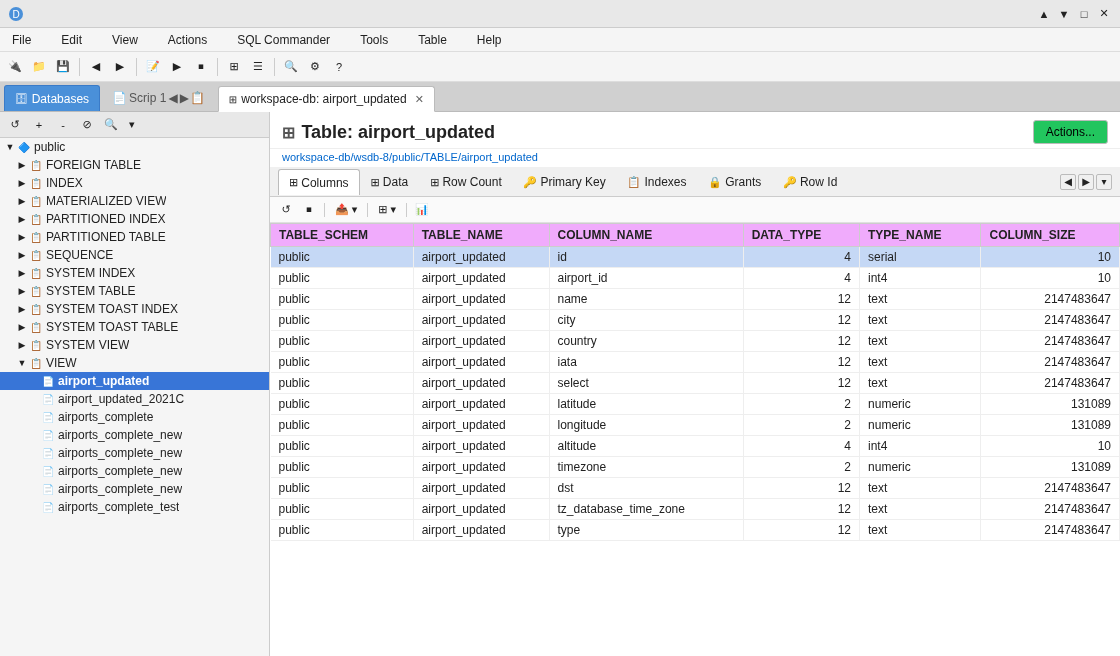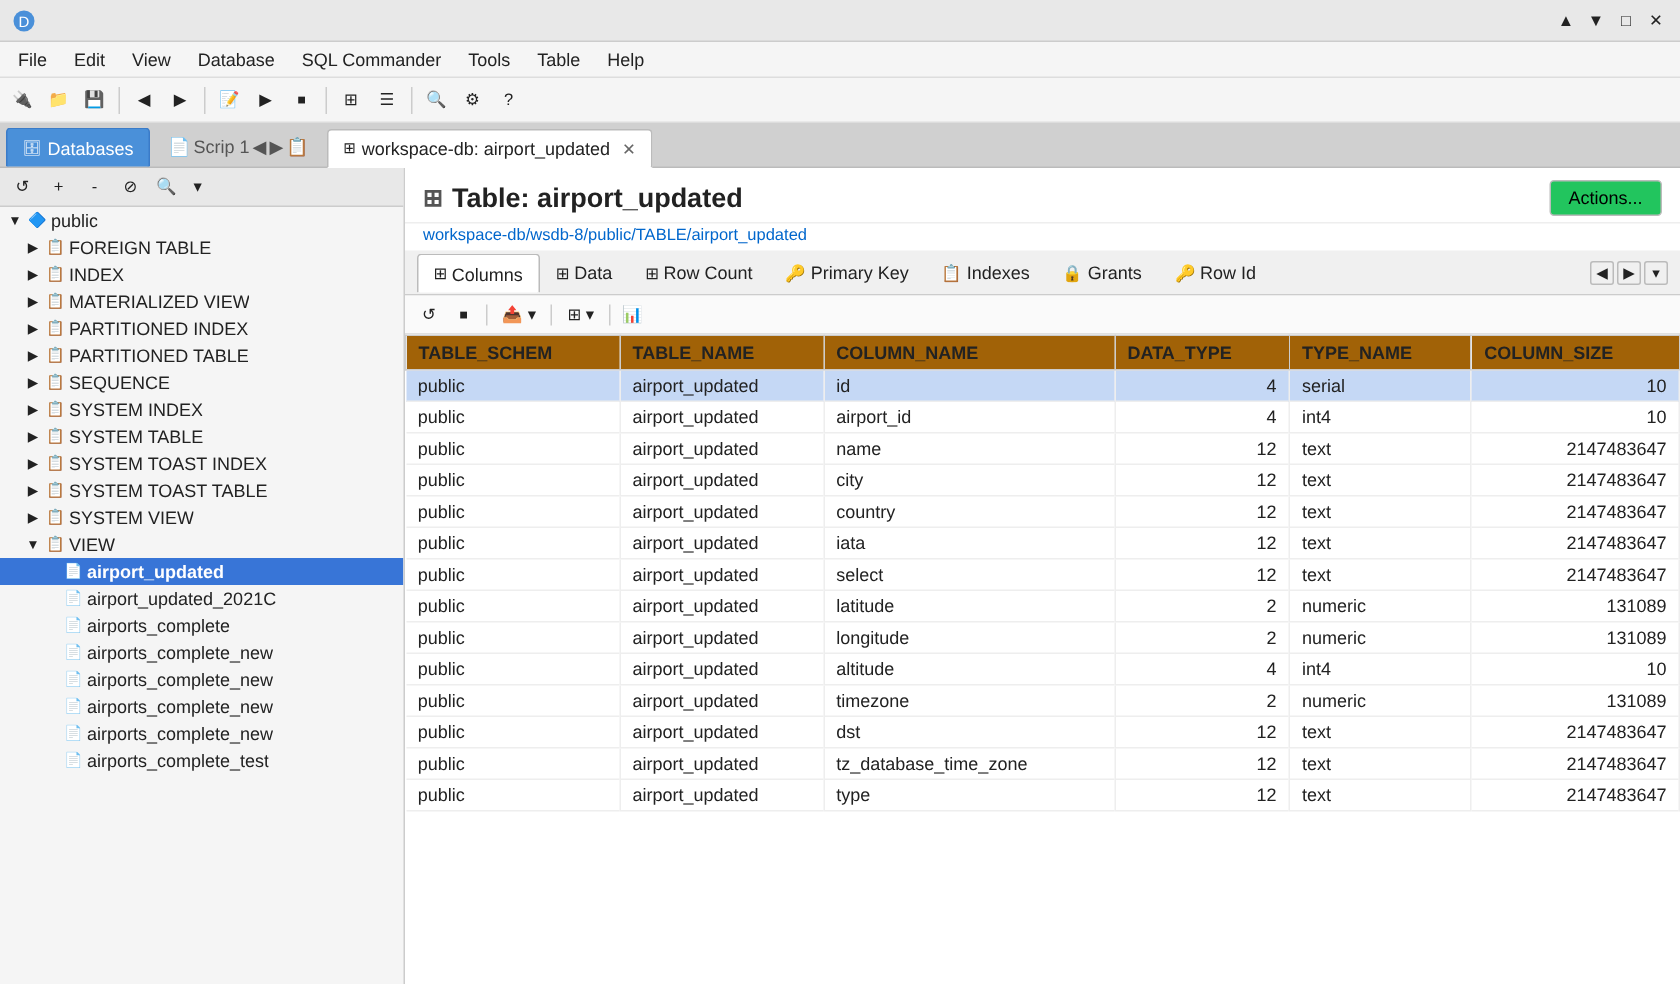--- a/index.html
+++ b/index.html
@@ -6,21 +6,21 @@
     body { font-family: 'Segoe UI', Arial, sans-serif; font-size: 12px; background: #f0f0f0; color: #222; overflow: hidden; width: 1120px; height: 656px; }
 
     
     #titlebar { background: #e8e8e8; height: 28px; display: flex; align-items: center; justify-content: space-between; padding: 0 8px; border-bottom: 1px solid #ccc; font-size: 12px; }
     #titlebar-left { display: flex; align-items: center; gap: 6px; }
     #titlebar-title { flex: 1; text-align: center; font-size: 12px; }
     #titlebar-controls { display: flex; gap: 4px; }
     #titlebar-controls span { width: 16px; height: 16px; display: flex; align-items: center; justify-content: center; cursor: pointer; font-size: 11px; }
 
     
-    #menubar { background: #f5f5f5; height: 24px; display: flex; align-items: center; padding: 0 4px; border-bottom: 1px solid #ddd; gap: 2px; }
+    #menubar { background: #f5f5f5; height: 24px; display: flex; align-items: center; padding: 0 4px; border-bottom: 1px solid #ddd; gap: 14px; }
     .menu-item { padding: 2px 8px; cursor: pointer; font-size: 12px; border-radius: 2px; }
 
     
     #toolbar { background: #f5f5f5; height: 30px; display: flex; align-items: center; padding: 0 4px; border-bottom: 1px solid #ddd; gap: 2px; }
     .toolbar-btn { width: 22px; height: 22px; display: flex; align-items: center; justify-content: center; cursor: pointer; border: 1px solid transparent; border-radius: 2px; font-size: 11px; }
     .toolbar-sep { width: 1px; height: 18px; background: #ccc; margin: 0 3px; }
 
     
     #tabbar { background: #e0e0e0; height: 30px; display: flex; align-items: flex-end; padding: 0 4px; border-bottom: 1px solid #bbb; }
     .tab { display: flex; align-items: center; gap: 4px; padding: 4px 10px; background: #f5f5f5; border: 1px solid #bbb; border-bottom: none; cursor: pointer; font-size: 12px; border-radius: 3px 3px 0 0; height: 26px; }
@@ -63,21 +63,21 @@
 
     
     #sub-toolbar { height: 26px; display: flex; align-items: center; padding: 0 6px; gap: 3px; border-bottom: 1px solid #e0e0e0; background: #fafafa; }
     .sub-btn { width: 20px; height: 20px; display: flex; align-items: center; justify-content: center; cursor: pointer; border: 1px solid transparent; border-radius: 2px; font-size: 11px; }
     .sub-sep { width: 1px; height: 14px; background: #ccc; margin: 0 2px; }
     .dropdown-btn { display: flex; align-items: center; gap: 2px; padding: 2px 4px; cursor: pointer; border: 1px solid transparent; border-radius: 2px; font-size: 11px; height: 20px; }
 
     
     #data-table-wrapper { flex: 1; overflow: auto; }
     #data-table { width: 100%; border-collapse: collapse; font-size: 12px; }
-    #data-table thead tr { background: #a16207; position: sticky; top: 0; z-index: 10; margin-left: 36px; }
+    #data-table thead tr { background: #f0abfc; position: sticky; top: 0; z-index: 10; margin-left: 36px; }
     #data-table thead th { padding: 4px 8px; border: 1px solid #ccc; text-align: left; font-weight: bold; white-space: nowrap; cursor: pointer; user-select: none; }
     #data-table tbody tr { border-bottom: 1px solid #eee; }
     #data-table tbody tr.selected { background: #c5d8f5; }
     #data-table tbody td { padding: 3px 8px; border-right: 1px solid #eee; white-space: nowrap; }
     #data-table tbody td.num { text-align: right; }
 
     
     #sidebar-panel { display: flex; flex-direction: column; flex: 1; overflow: hidden; }
 
     .indent1 { padding-left: 16px; }
@@ -98,21 +98,21 @@
     <span style="cursor:pointer">▼</span>
     <span style="cursor:pointer">□</span>
     <span style="cursor:pointer">✕</span>
   </div>
 </div>
 
 <div id="menubar">
   <span class="menu-item">File</span>
   <span class="menu-item">Edit</span>
   <span class="menu-item">View</span>
-  <span class="menu-item">Database</span>
+  <span class="menu-item">Actions</span>
   <span class="menu-item">SQL Commander</span>
   <span class="menu-item">Tools</span>
   <span class="menu-item">Table</span>
   <span class="menu-item">Help</span>
 </div>
 
 <div id="toolbar">
   <div class="toolbar-btn" title="Connect">🔌</div>
   <div class="toolbar-btn" title="Open">📁</div>
   <div class="toolbar-btn" title="Save">💾</div>

